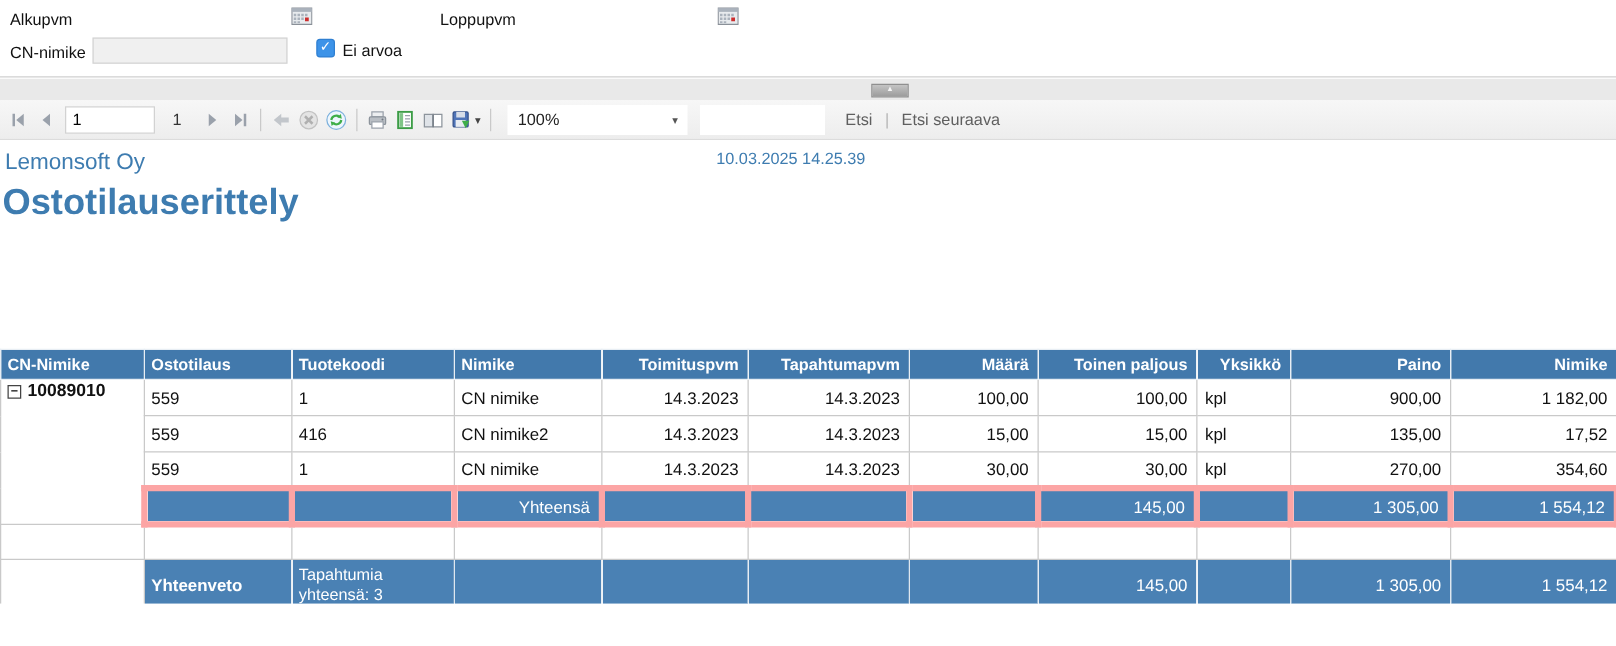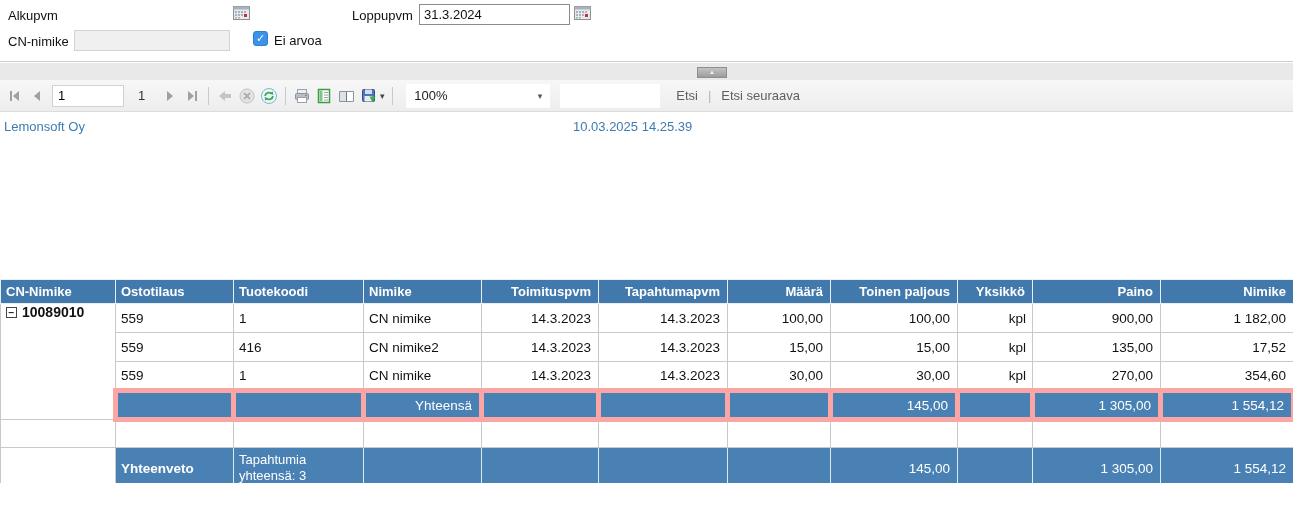--- a/index.html
+++ b/index.html
@@ -71,40 +71,40 @@
   .search-box {
     width:100px; height:24px; border:none; background:#fff; margin-left:10px;
     font-size:13px; padding:0 5px; font-family:"Liberation Sans", sans-serif;
   }
   .find-link { color:#5f5f5f; margin-left:16px; cursor:pointer; }
   .find-sep { color:#b5b5b5; margin-left:10px; }
   .find-next { margin-left:10px; }
 
   
   .report { position:absolute; left:0; top:112px; width:100%; height:405px; background:#fff; }
-  .rpt-company { position:absolute; left:4px; top:7px; font-size:13px; color:#3e7cb0; }
+  .rpt-company { position:absolute; left:4px; top:7px; font-size:18px; color:#3e7cb0; }
   .rpt-timestamp { position:absolute; left:573px; top:7px; font-size:13px; color:#3e7cb0; }
   .rpt-title { position:absolute; left:2px; top:34px; font-size:29px; font-weight:bold; color:#3e7cb0; }
   .rpt-period { position:absolute; left:4px; top:90px; font-size:14px; color:#3e7cb0; }
 
   table.rpt {
     position:absolute; left:0; top:167px; width:1293px;
     border-collapse:collapse; table-layout:fixed; font-size:13.5px; color:#111;
   }
   table.rpt th {
     background:#4279ac; color:#fff; font-weight:bold; height:24px;
     border:1px solid #e8eef4; font-size:13px; white-space:nowrap; overflow:hidden;
   }
   table.rpt td {
     border:1px solid #c9c9c9; height:29px; padding:0 6px;
     white-space:nowrap; overflow:hidden; background:#fff;
   }
   table.rpt .al { text-align:left; padding-left:5px; }
   table.rpt .ar { text-align:right; padding-right:7px; }
-  table.rpt .ac { text-align:right; }
+  table.rpt .ac { text-align:left; }
   td.cn-cell { vertical-align:top; padding-top:5px; font-weight:bold; font-size:14px; }
   .expand-box {
     display:inline-block; width:11px; height:11px; border:1px solid #444;
     font-size:10px; line-height:9px; text-align:center; color:#222;
     margin-right:5px; background:#fff; cursor:pointer; vertical-align:1px;
   }
   tr.total-row td {
     background:#4a81b4; color:#fff; border:5px solid #fca5a5; height:29px;
   }
   tr.empty-row td { height:28px; }
@@ -139,21 +139,20 @@
             <rect x="5" y="9" width="2" height="2"></rect>
             <rect x="8" y="9" width="2" height="2"></rect>
             <rect x="2" y="12" width="2" height="1.5"></rect>
             <rect x="5" y="12" width="2" height="1.5"></rect>
           </g>
           <rect x="11" y="9" width="3" height="3" fill="#cc2f2f"></rect>
         </svg>
     </span>
 
     <span class="p-lbl" style="left:352px;top:8px">Loppupvm</span>
-    <input class="p-input" style="left: 419px; top: 4px; width: 151px;" value="31.3.2024">
     <span class="cal-btn" style="left:574px;top:5px">
       <svg width="17" height="16" viewBox="0 0 17 16">
           <rect x="0.5" y="1.5" width="16" height="13" fill="#e8ebee" stroke="#8a9098"></rect>
           <rect x="0.5" y="1.5" width="16" height="3" fill="#aab2bc"></rect>
           <g fill="#aab2bc">
             <rect x="2" y="6" width="2" height="2"></rect>
             <rect x="5" y="6" width="2" height="2"></rect>
             <rect x="8" y="6" width="2" height="2"></rect>
             <rect x="11" y="6" width="2" height="2"></rect>
             <rect x="2" y="9" width="2" height="2"></rect>
@@ -268,20 +267,21 @@
     </div>
     <input class="search-box" value="" style="">
     <span class="find-link">Etsi</span>
     <span class="find-sep">|</span>
     <span class="find-link find-next" style="margin-left:10px">Etsi seuraava</span>
   </div>
 
   <div class="report">
     <span class="rpt-company">Lemonsoft Oy</span>
     <span class="rpt-timestamp">10.03.2025 14.25.39</span>
+    <div class="rpt-title">Ostotilauserittely</div>
 
     <table class="rpt">
       <colgroup>
         <col style="width:115px">
           <col style="width:118px">
           <col style="width:130px">
           <col style="width:118px">
         <col style="width:117px">
           <col style="width:129px">
           <col style="width:103px">

